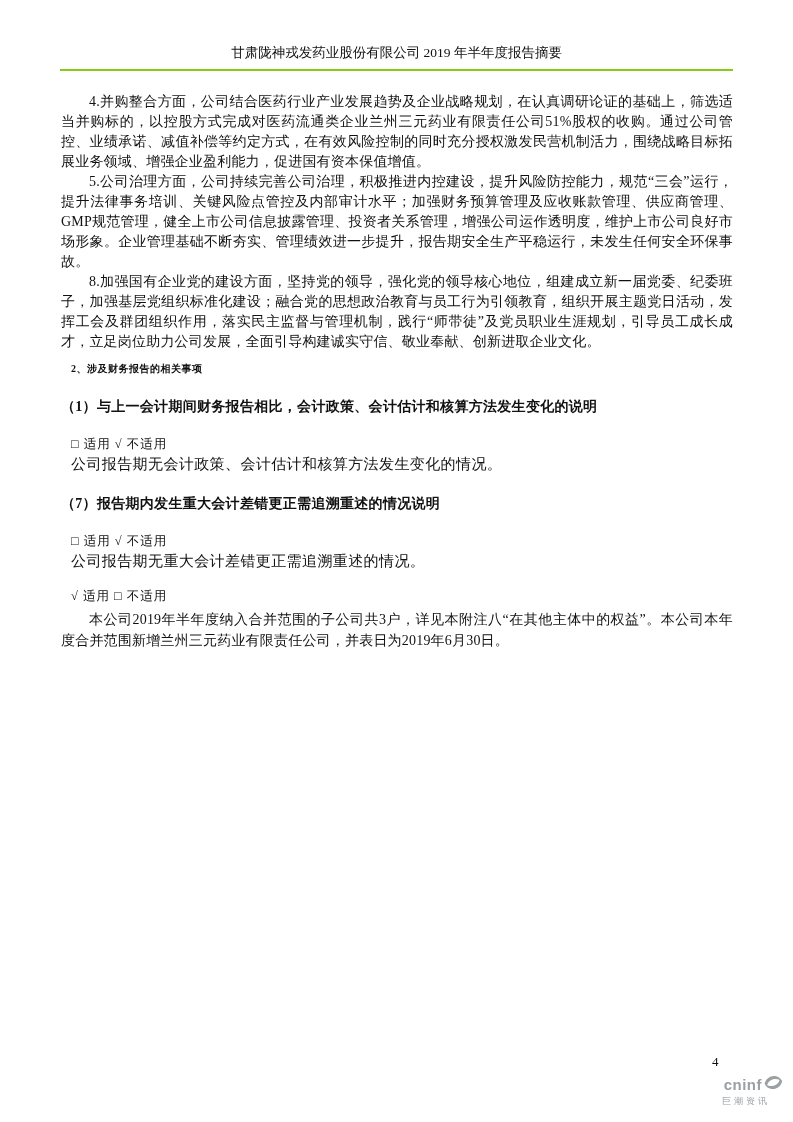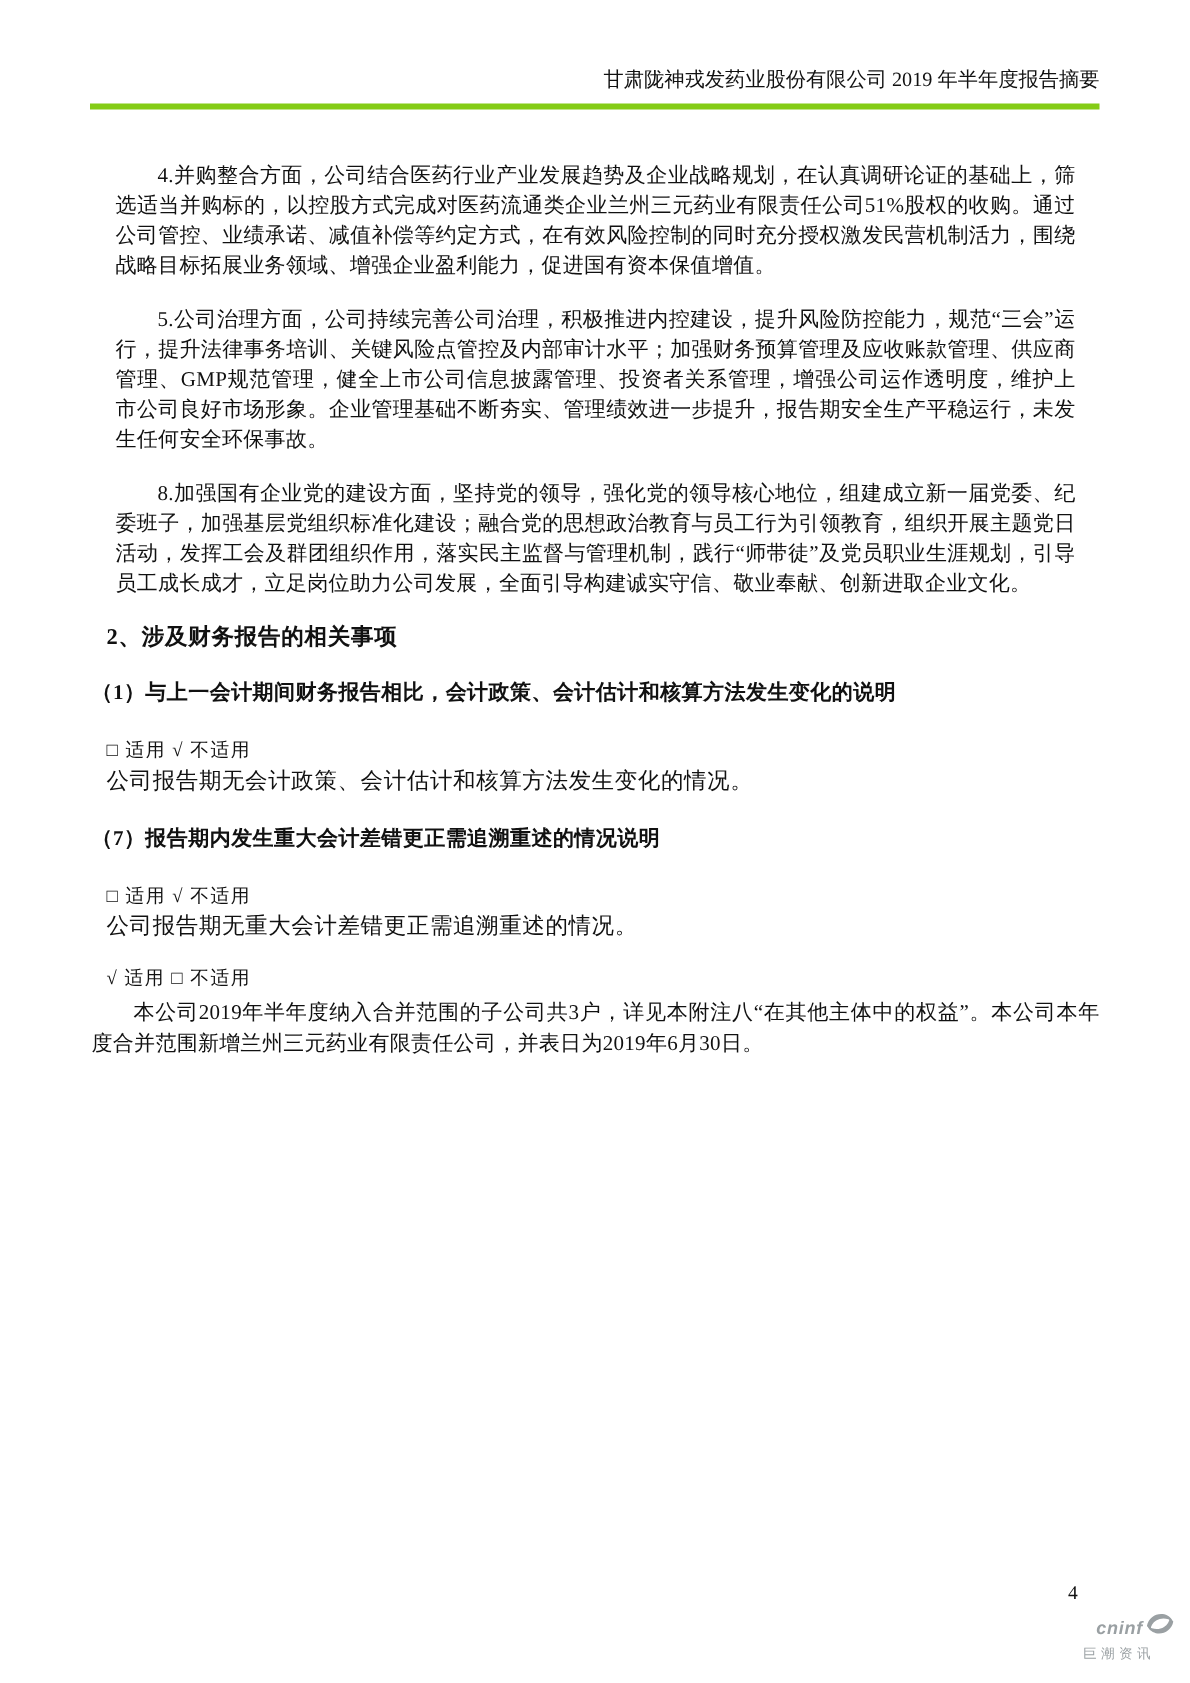--- a/index.html
+++ b/index.html
@@ -16,46 +16,46 @@
     color: #111111;
     font-family: "Liberation Serif", "DejaVu Serif", serif;
     overflow: hidden;
   }
   
   .header {
     position: absolute;
     left: 60px;
     right: 60px;
     top: 44px;
-    text-align: right;
+    text-align: center;
     font-size: 13.5px;
     line-height: 17px;
     padding-bottom: 8px;
-    border-bottom: 4px solid #84cc16;
+    border-bottom: 2px solid #84cc16;
     white-space: nowrap;
   }
   
   .content {
     position: absolute;
     left: 61px;
     top: 92px;
     width: 672px;
   }
   .body-para {
-    margin: 16px;
+    margin: 0;
     font-size: 14px;
     line-height: 20px;
     text-align: justify;
     text-indent: 2em;
     letter-spacing: 0.2px;
   }
   .section-heading {
     margin: 8px 0 0 0;
     padding-left: 10px;
-    font-size: 15px;
+    font-size: 10px;
     line-height: 18px;
     font-weight: 700;
     letter-spacing: 0.5px;
   }
   .sub-heading {
     margin: 20px 0 0 0;
     font-size: 14px;
     line-height: 18px;
     font-weight: 700;
     letter-spacing: 0.3px;
@@ -103,25 +103,24 @@
     font-family: "Liberation Sans", "DejaVu Sans", sans-serif;
   }
   .logo-brand-row {
     display: flex;
     align-items: center;
     justify-content: flex-end;
     padding-right: 4px;
     gap: 1px;
   }
   .logo-brand {
-    font-size: 12px;
+    font-size: 15px;
     font-weight: 700;
     letter-spacing: 0.5px;
     line-height: 16px;
-    font-style: italic;
   }
   .logo-swirl { display: inline-block; }
   .logo-name {
     font-size: 9px;
     letter-spacing: 3px;
     line-height: 11px;
     text-align: right;
     padding-right: 18px;
     margin-top: 1px;
   }

